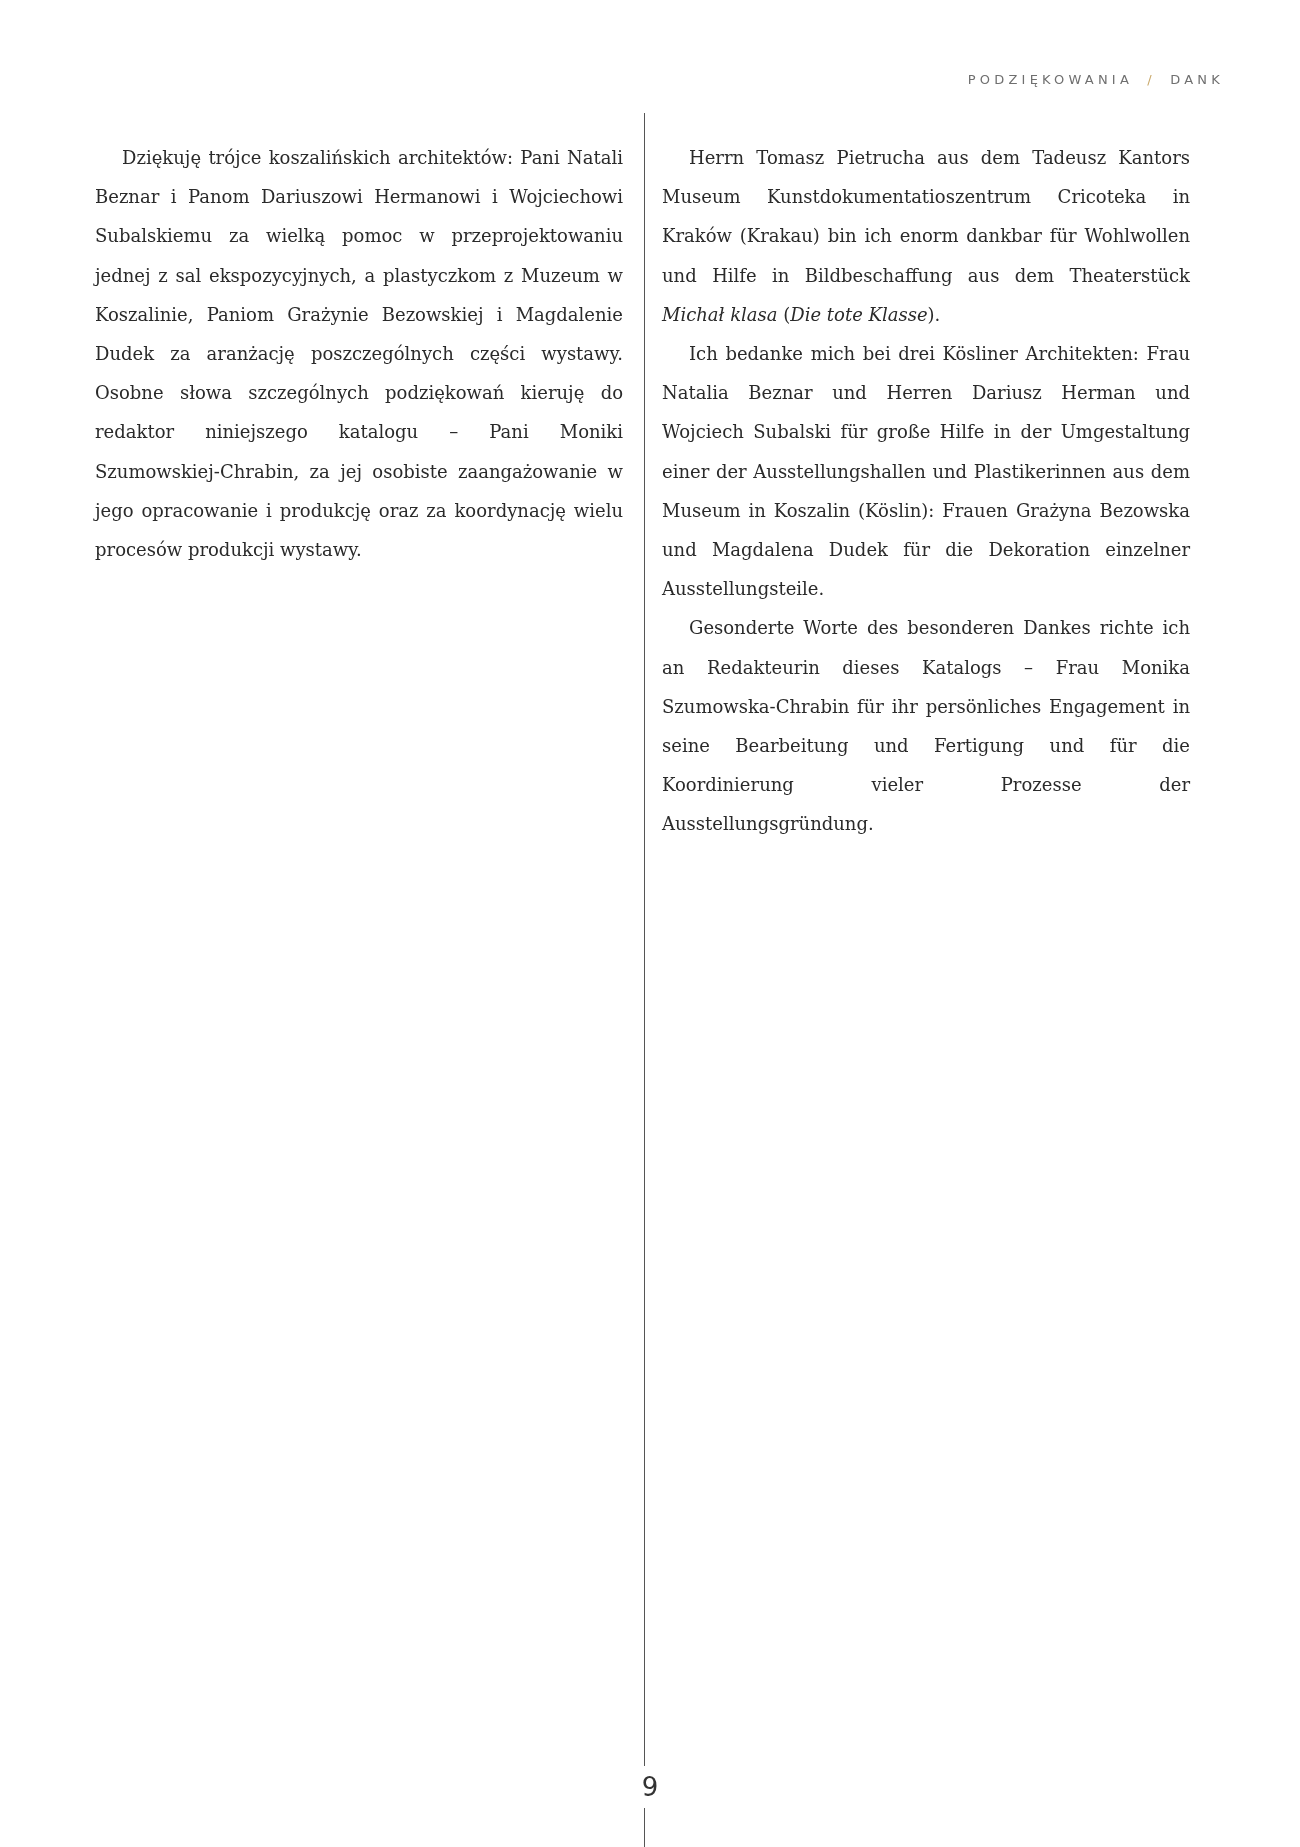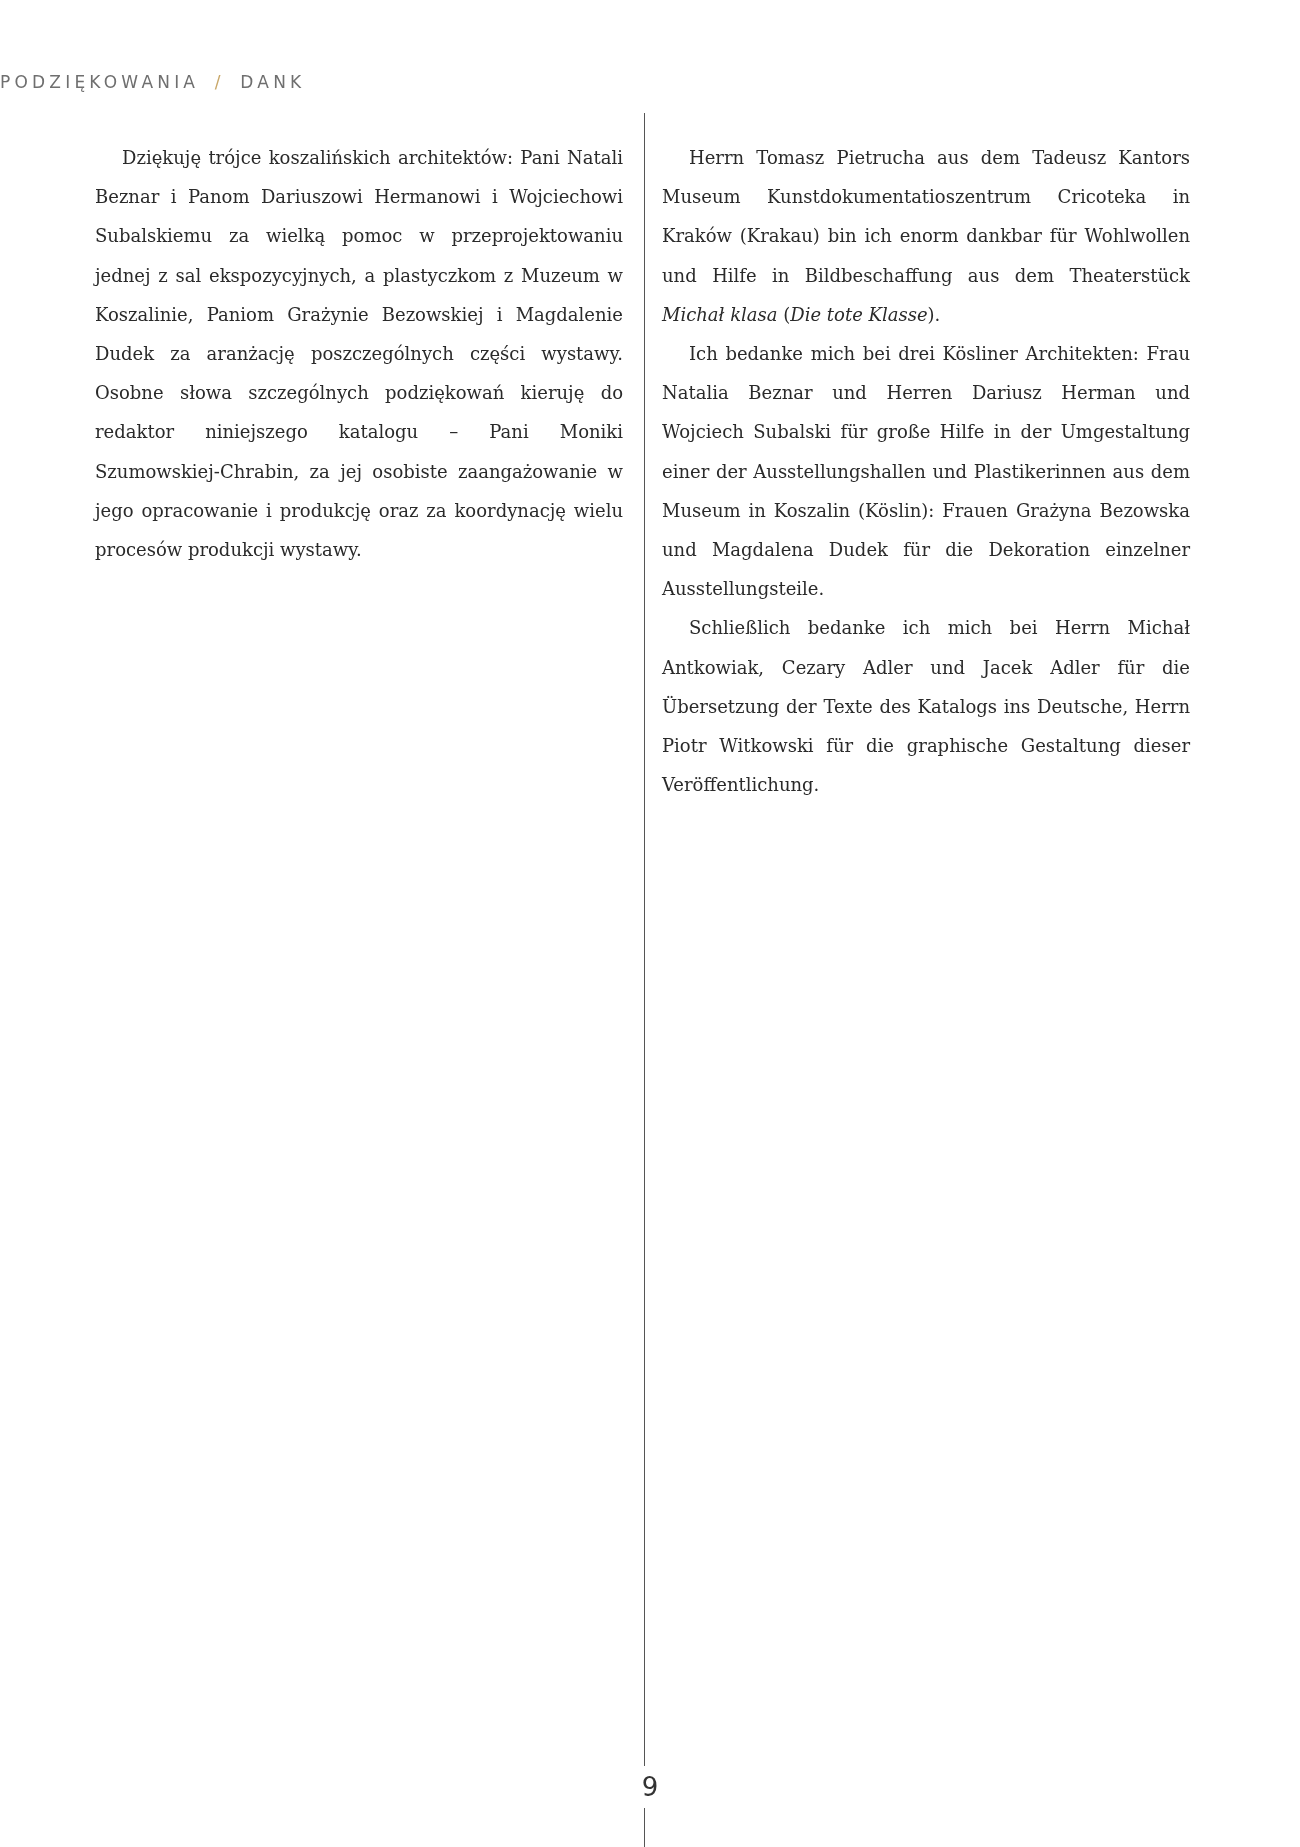--- a/index.html
+++ b/index.html
@@ -1,19 +1,19 @@
 <!DOCTYPE html>
 <html><head>
 <meta charset="utf-8">
 <style>
   html, body { margin:0; padding:0; background:#ffffff; }
   body { width:1300px; height:1847px; position:relative; overflow:hidden;
          font-family:"DejaVu Serif", "Liberation Serif", serif; color:#2a2a2a; }
-  .header { position:absolute; top:72px; left:0; width:1224px; text-align:left;
-            font-family:"DejaVu Sans", "Liberation Sans", sans-serif; font-size:17px;
+  .header { position:absolute; top:72px; left:0; width:1224px; text-align:right;
+            font-family:"DejaVu Sans", "Liberation Sans", sans-serif; font-size:13px;
             letter-spacing:4.2px; color:#6f6f6f; }
   .header .slash { color:#c9a86a; margin:0 6px; }
   .divider { position:absolute; left:644px; width:1px; background:#555; }
   .divider.top { top:113px; height:1653px; }
   .divider.bottom { top:1808px; height:39px; }
   .col { position:absolute; top:138px; width:528px; font-size:18px; line-height:39.2px;
          text-align:justify; hyphens:manual; }
   .col.left { left:95px; }
   .col.right { left:662px; }
   .col p { margin:0; text-indent:27px; }
@@ -34,16 +34,16 @@
 <div class="divider top"></div>
 <div class="divider bottom"></div>
 
 <div class="col left">
   <p>Dziękuję trójce koszalińskich architektów: Pani Natali Beznar i Panom Dariuszowi Herma­nowi i Wojciechowi Subalskiemu za wielką po­moc w przeprojektowaniu jednej z sal ekspozy­cyjnych, a plastyczkom z Muzeum w Koszalinie, Paniom Grażynie Bezowskiej i Magdalenie Du­dek za aranżację poszczególnych części wysta­wy. Osobne słowa szczególnych podziękowań kieruję do redaktor niniejszego katalogu – Pani Moniki Szumowskiej-Chrabin, za jej osobiste zaangażowanie w jego opracowanie i produkcję oraz za koordynację wielu procesów produkcji wystawy.</p>
 </div>
 
 <div class="col right">
   <p><span>Herrn Tomasz Pietrucha aus dem Tadeusz Kantors Museum Kunstdokumentatioszentrum Cricoteka in Kraków (Krakau) bin ich enorm dankbar für Wohlwollen und Hilfe in Bildbe­schaffung aus dem Theaterstück </span><em>Michał klasa</em><span> (</span><em>Die tote Klasse</em><span>).</span></p>
   <p>Ich bedanke mich bei drei Kösliner Architek­ten: Frau Natalia Beznar und Herren Dariusz Herman und Wojciech Subalski für große Hilfe in der Umgestaltung einer der Ausstellungshal­len und Plastikerinnen aus dem Museum in Kos­zalin (Köslin): Frauen Grażyna Bezowska und Magdalena Dudek für die Dekoration einzelner Ausstellungsteile.</p>
-  <p>Schließlich bedanke ich mich bei Herrn Michał Antkowiak, Cezary Adler und Jacek Ad­ler für die Übersetzung der Texte des Katalogs ins Deutsche, Herrn Piotr Witkowski für die gra­phische Gestaltung dieser Veröffentlichung.</p>
+  <p>Gesonderte Worte des besonderen Dankes richte ich an Redakteurin dieses Katalogs – Frau Monika Szumowska-Chrabin für ihr persönli­ches Engagement in seine Bearbeitung und Fer­tigung und für die Koordinierung vieler Prozes­se der Ausstellungsgründung.</p>
 </div>
 
 <div class="page-number">9</div>
 
 </body></html>

